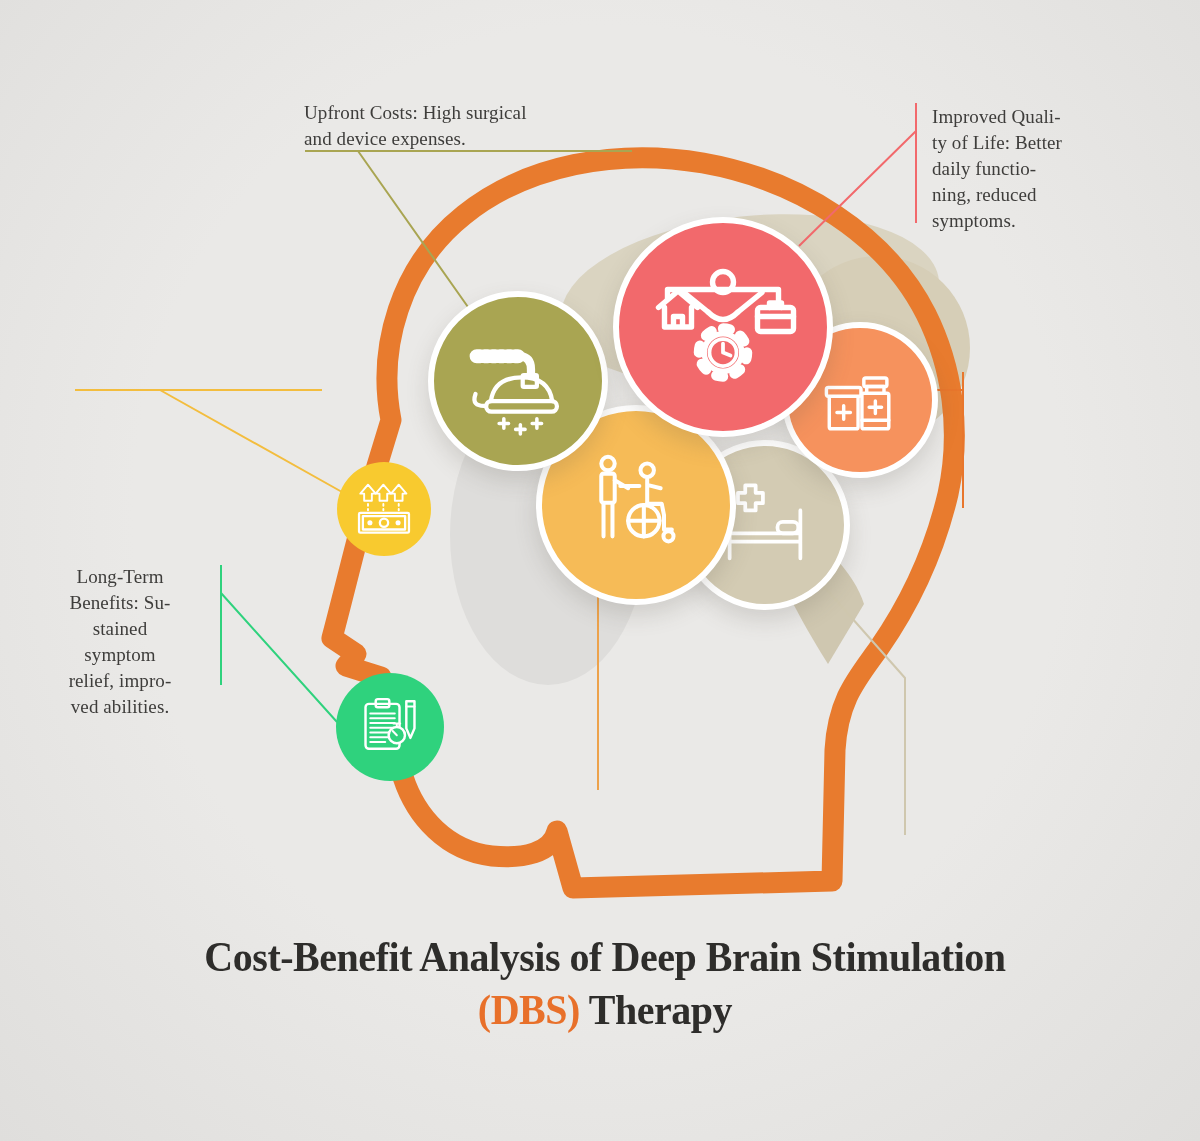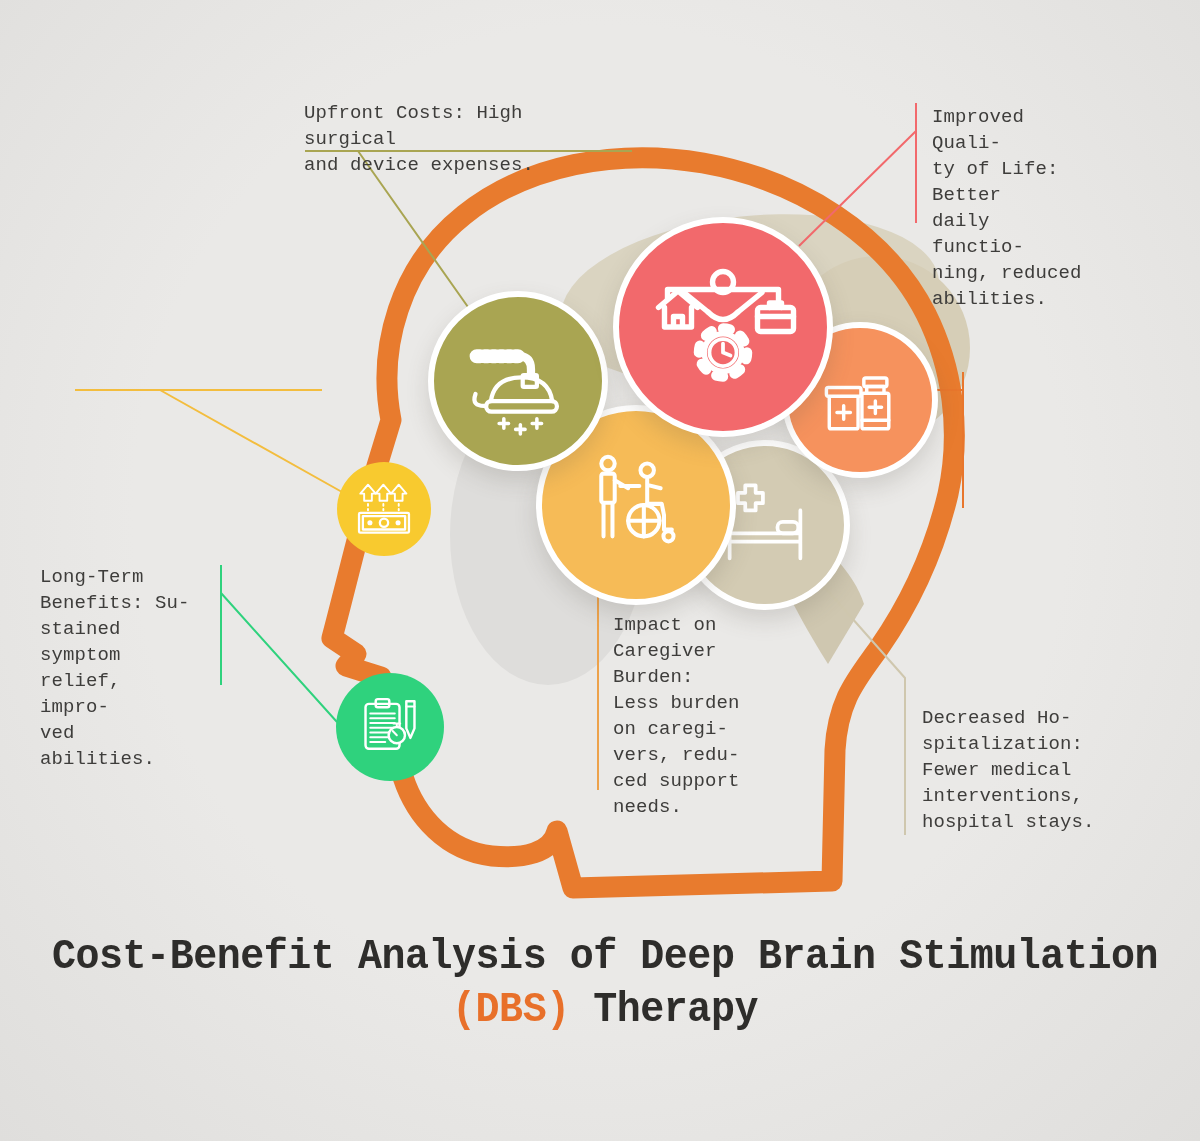--- a/index.html
+++ b/index.html
@@ -1,19 +1,19 @@
 <!DOCTYPE html>
 <html><head>
 <meta charset="utf-8">
 <style>
   html,body{margin:0;padding:0;background:#e8e7e5;}
   .canvas{
     position:relative;width:1200px;height:1141px;overflow:hidden;
     background:radial-gradient(ellipse at 50% 45%, #eae9e7 55%, #dfdedc 100%);
-    font-family:Liberation Mono, monospace;
+    font-family:Liberation Serif, serif;
   }
   .underlay{position:absolute;left:0;top:0;z-index:1;}
   .circle{position:absolute;border-radius:50%;display:flex;align-items:center;justify-content:center;box-sizing:border-box;}
   .rim{border:6px solid #ffffff;box-shadow:0 10px 22px rgba(90,85,70,.18);}
   .z2{z-index:2}.z3{z-index:3}.z4{z-index:4}.z5{z-index:5}
   .icon{display:block;}
   .icon *{fill:none;stroke:#ffffff;stroke-width:3.6;stroke-linecap:round;stroke-linejoin:round;}
   .label{
     position:absolute;z-index:7;white-space:pre-line;
     font-size:19px;line-height:26px;color:#3e3d3b;letter-spacing:.1px;
@@ -140,39 +140,26 @@
       <path d="M74,20 h12" style="stroke-width:3"></path>
     </svg>
   </div>
 
   <div class="label" style="left:304px;top:100px;width:270px;">Upfront Costs: High surgical
 and device expenses.</div>
   <div class="label" style="left:932px;top:104px;width:160px;">Improved Quali-
 ty of Life: Better
 daily functio-
 ning, reduced
-abilities.</div>
-  <div class="label" style="left:40px;top:564px;width:160px;text-align:left;">Long-Term
+symptoms.</div>
+  <div class="label" style="left:40px;top:564px;width:160px;text-align:center;">Long-Term
 Benefits: Su-
 stained
 symptom
 relief, impro-
 ved abilities.</div>
-  <div class="label" style="left:613px;top:612px;width:130px;">Impact on
-Caregiver
-Burden:
-Less burden
-on caregi-
-vers, redu-
-ced support
-needs.</div>
-  <div class="label" style="left:922px;top:705px;width:175px;">Decreased Ho-
-spitalization:
-Fewer medical
-interventions,
-hospital stays.</div>
 
   <div class="title" style="color: rgb(46, 45, 43);">
     <span class="tline">Cost-Benefit Analysis of Deep Brain Stimulation</span>
     <span class="tline"><span style="color: rgb(232, 112, 42);">(DBS)</span><span> Therapy</span></span>
   </div>
 
 </div>
 
 </body></html>

